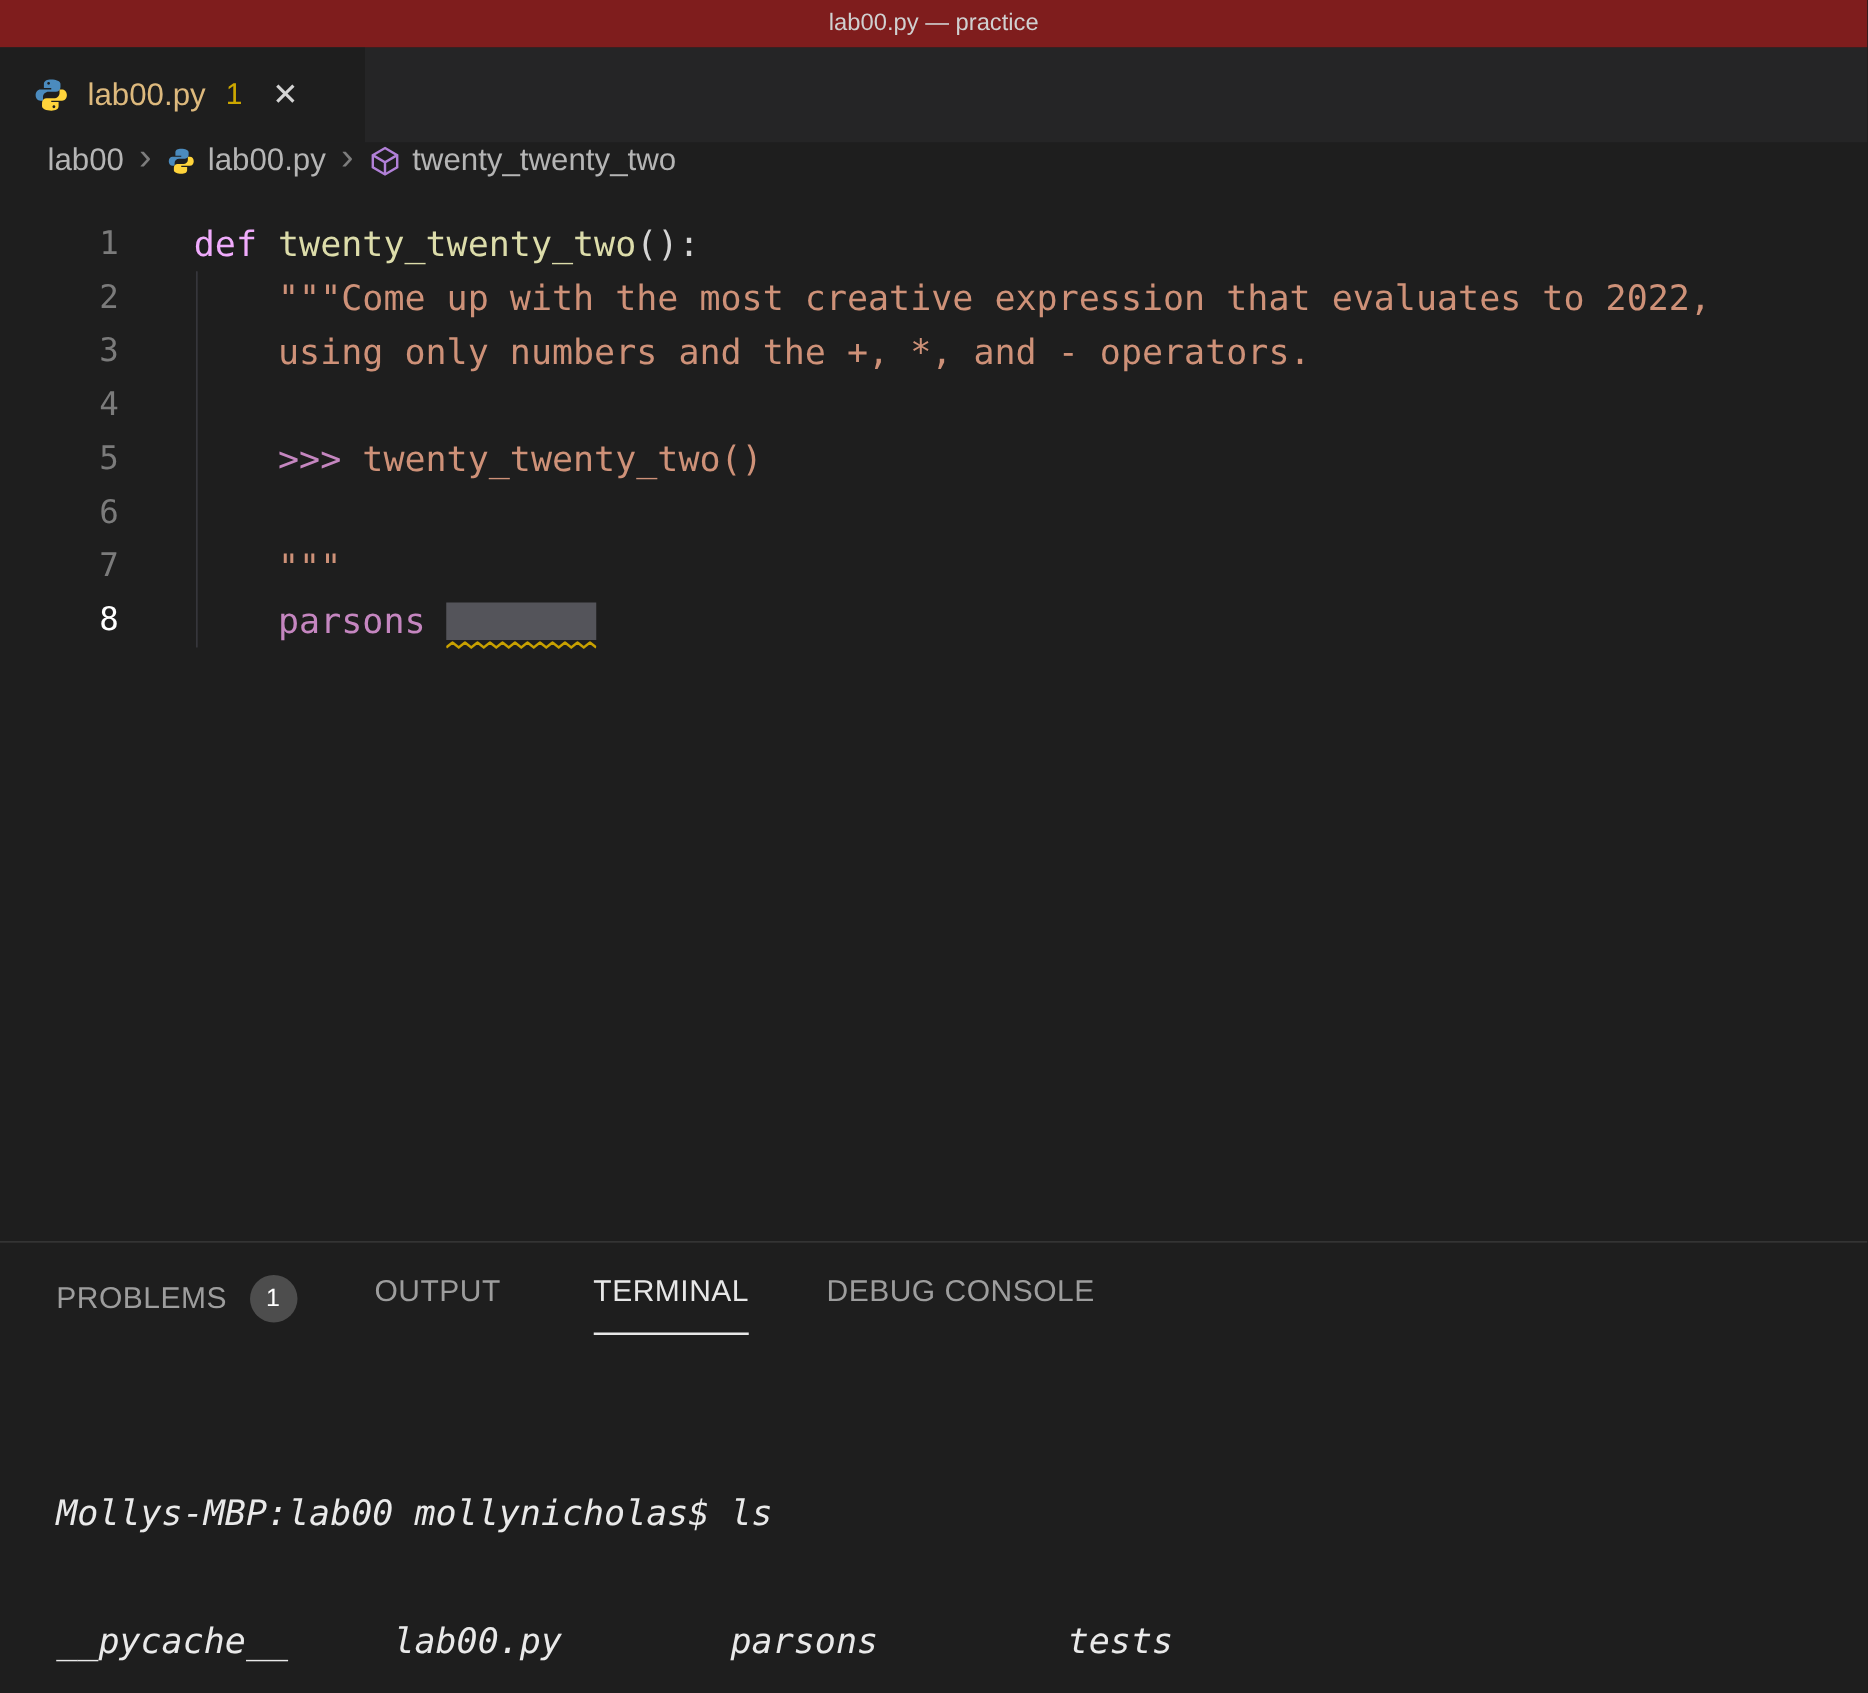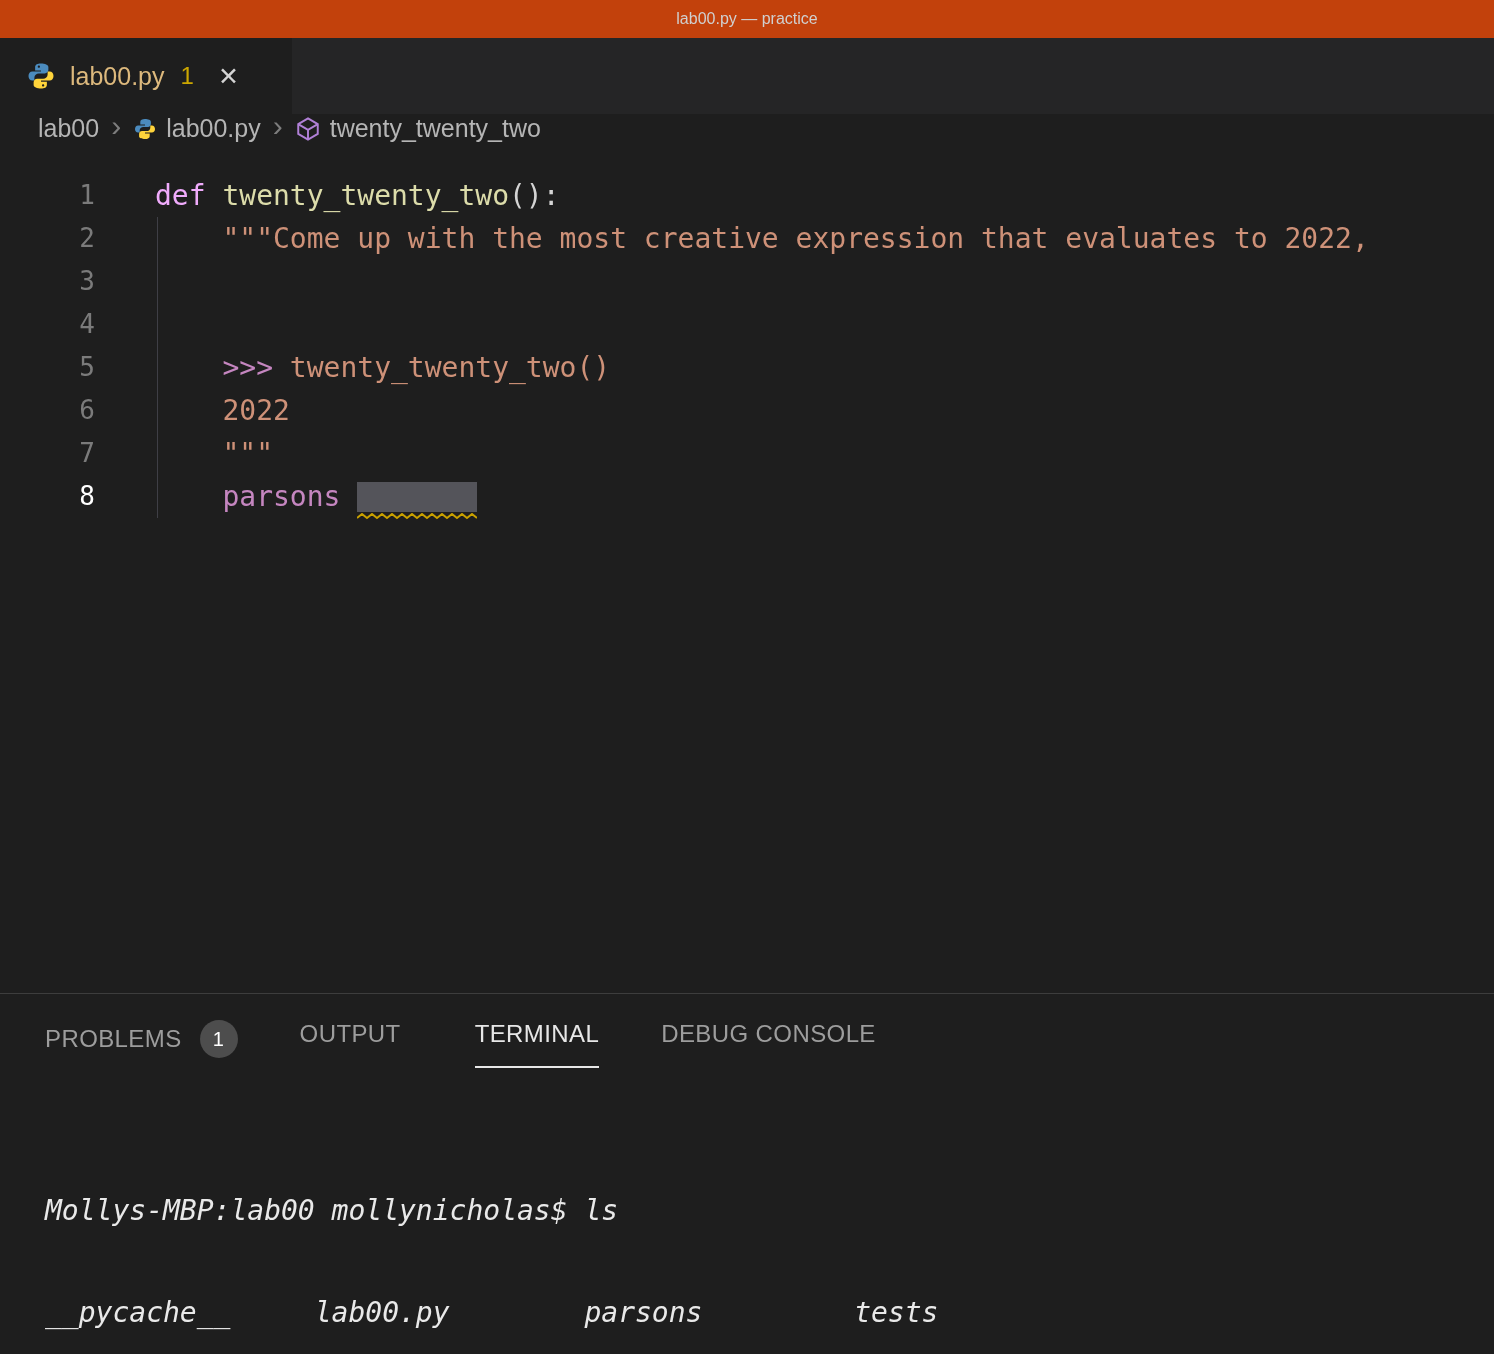--- a/index.html
+++ b/index.html
@@ -1,20 +1,20 @@
 <!DOCTYPE html>
 <html><head>
 <meta charset="utf-8">
 <style>
   * { margin:0; padding:0; box-sizing:border-box; }
   html,body { width:1494px; height:1354px; background:#1e1e1e; overflow:hidden;
               font-family:"Liberation Sans", sans-serif; }
 
   
-  .titlebar { height:38px; background:#c2410c; color:#d0d0d0; font-size:16px;
+  .titlebar { height:38px; background:#7f1d1d; color:#d0d0d0; font-size:19px;
               display:flex; align-items:center; justify-content:center; }
 
   
   .tabstrip { height:76px; background:#252526; display:flex; }
   .tab { width:292px; height:76px; background:#1e1e1e; display:flex; align-items:center;
          padding:0 16px 0 26px; gap:14px; cursor:pointer; }
   .tab-icon svg, .crumb-icon svg { display:block; }
   .tab-label { font-size:25px; color:#ddb97d; }
   .tab-badge { font-size:24px; color:#cca700; margin-left:2px; }
   .tab-close { font-size:25px; color:#d4d4d4; margin-left:10px; }
@@ -110,35 +110,35 @@
     <div class="code"><span class="s-kw">def </span><span class="s-fn">twenty_twenty_two</span><span class="s-punct">():</span></div>
   </div>
 
   <div class="code-row">
     <div class="gutter">2</div>
     <div class="code"><span class="s-str">    """Come up with the most creative expression that evaluates to 2022,</span></div>
   </div>
 
   <div class="code-row">
     <div class="gutter">3</div>
+    <div class="code"><span class="s-str">    using only numbers and the +, *, and - operators.</span></div>
   </div>
 
   <div class="code-row">
     <div class="gutter">4</div>
     <div class="code"></div>
   </div>
 
   <div class="code-row">
     <div class="gutter">5</div>
     <div class="code"><span class="s-ctrl">    &gt;&gt;&gt; </span><span class="s-str">twenty_twenty_two()</span></div>
   </div>
 
   <div class="code-row">
     <div class="gutter">6</div>
-    <div class="code"><span class="s-str">    2022</span></div>
   </div>
 
   <div class="code-row">
     <div class="gutter">7</div>
     <div class="code"><span class="s-str">    """</span></div>
   </div>
 
   <div class="code-row">
     <div class="gutter active">8</div>
     <div class="code"><span class="s-ctrl">    parsons </span><span class="sel-box"><svg class="squiggle" width="120" height="7" viewBox="0 0 120 7">

